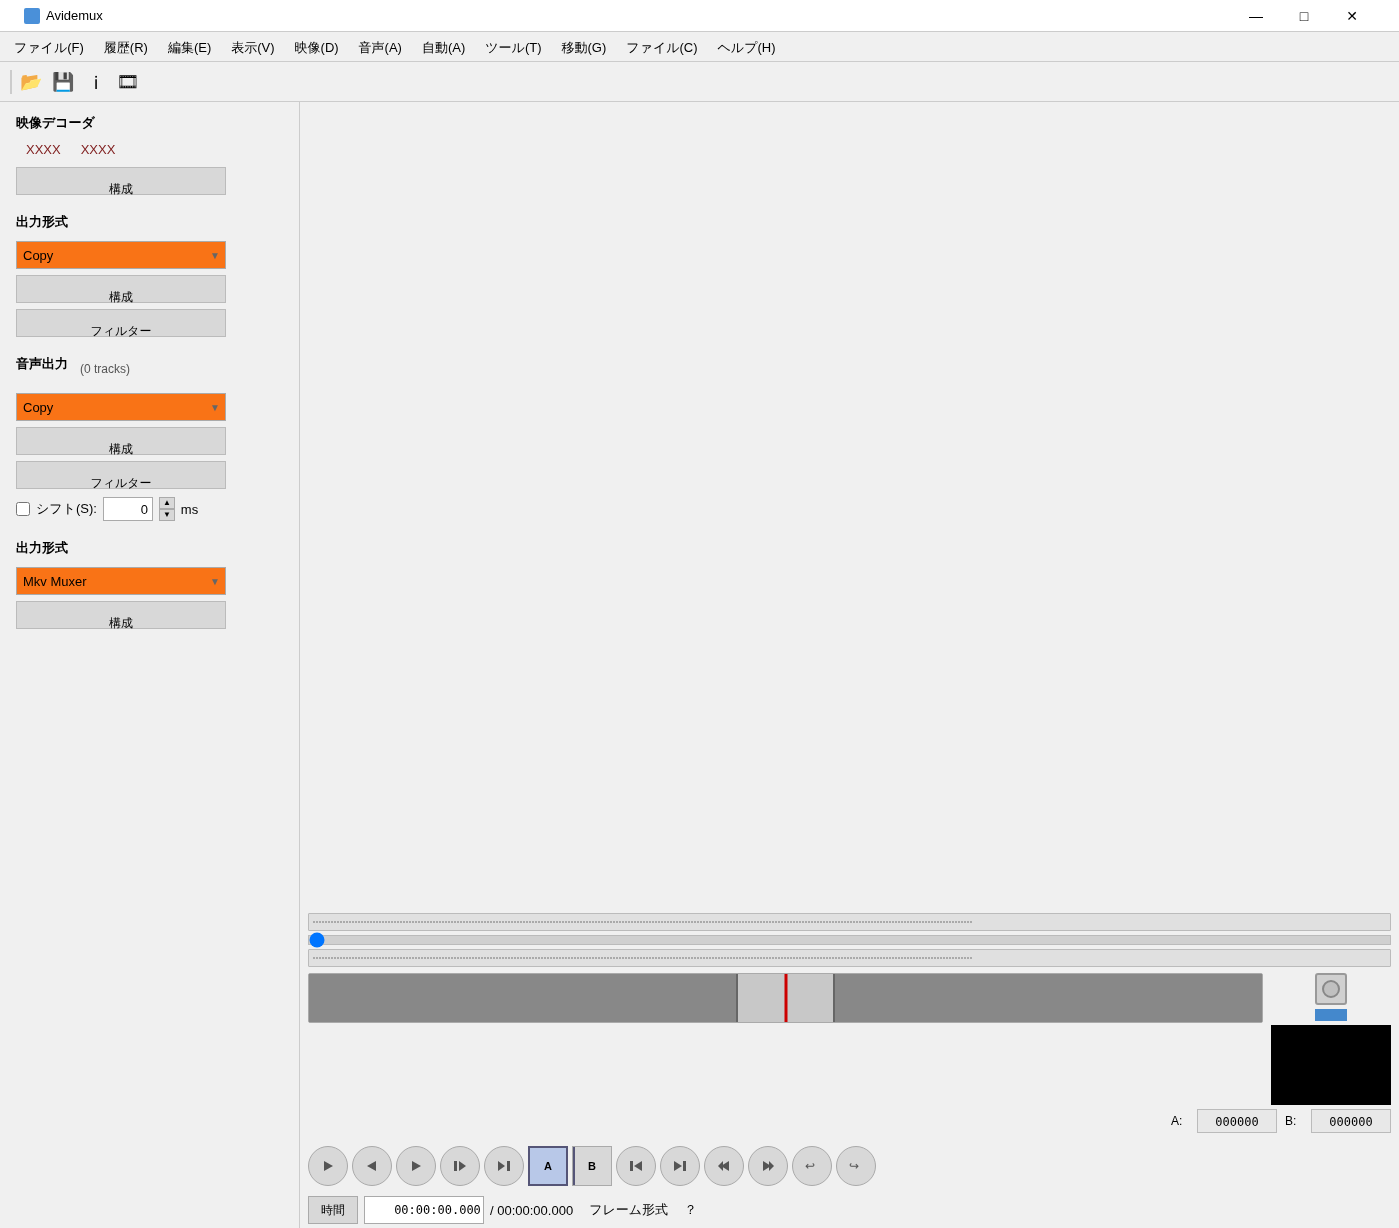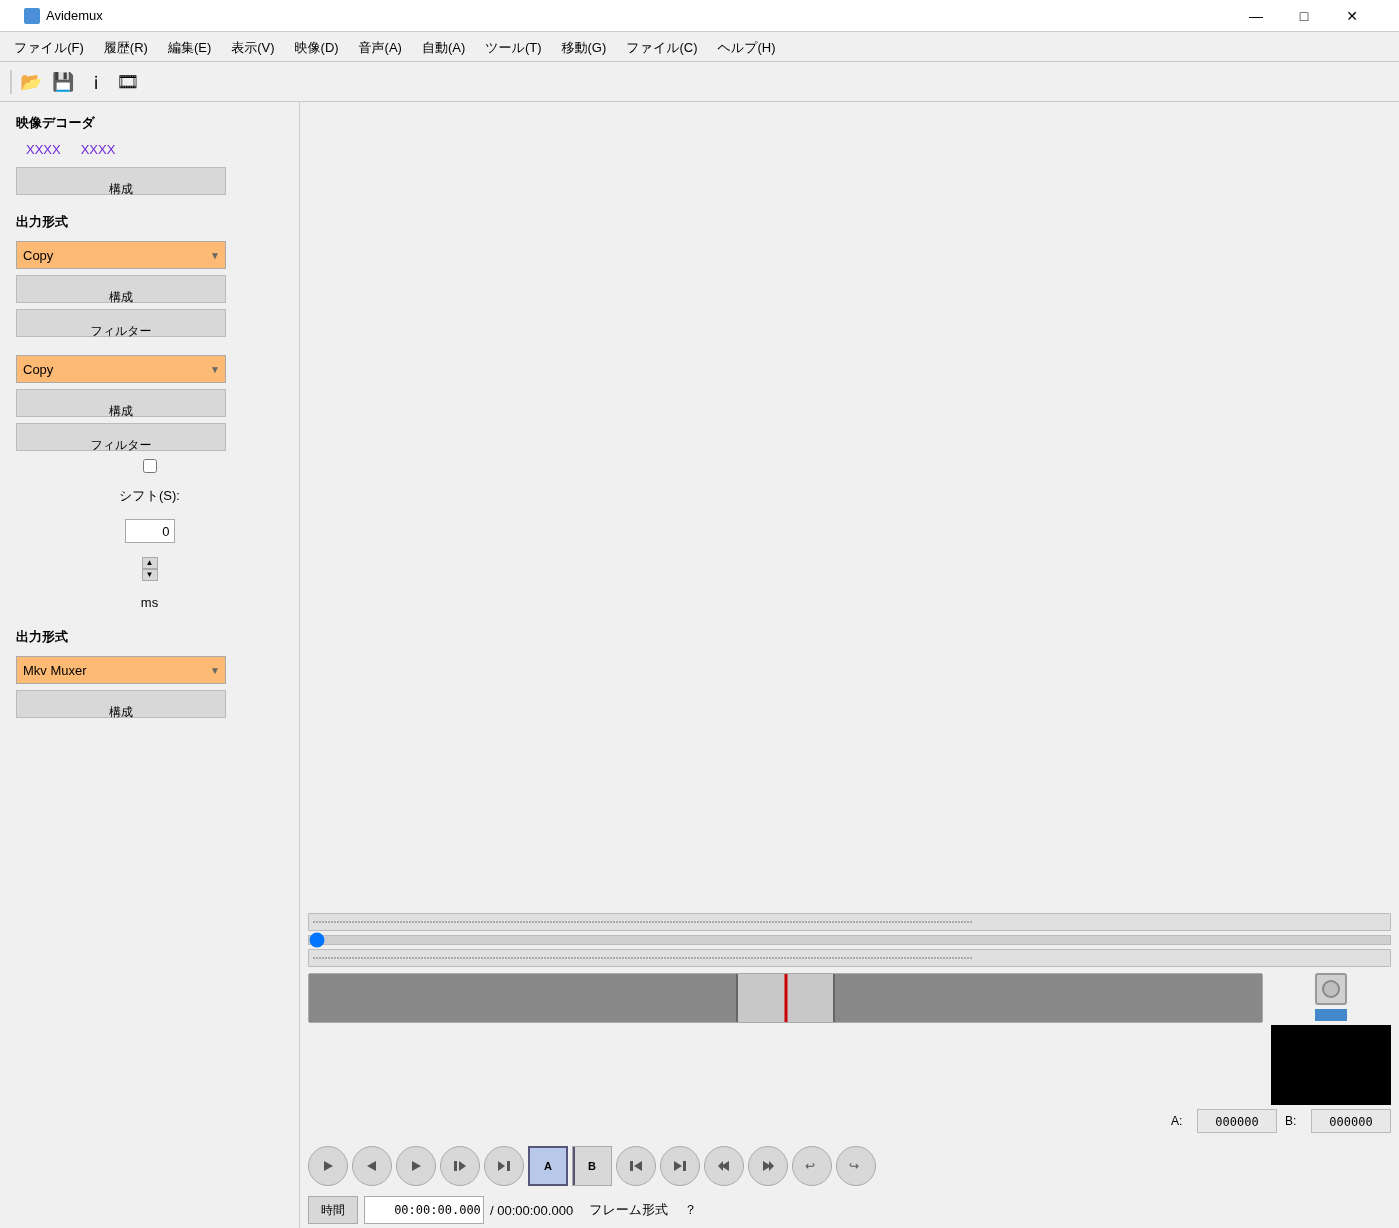--- a/index.html
+++ b/index.html
@@ -103,21 +103,21 @@
       margin-bottom: 18px;
     }
     .decoder-row {
       display: flex;
       gap: 20px;
       margin-bottom: 10px;
       padding-left: 10px;
     }
     .decoder-label {
       font-size: 13px;
-      color: #6d28d9;
+      color: #7f1d1d;
     }
     .btn {
       display: block;
       width: 210px;
       height: 28px;
       background: #d8d8d8;
       border: 1px solid #bbb;
       cursor: pointer;
       font-size: 12px;
       margin-bottom: 6px;
@@ -126,21 +126,21 @@
       line-height: 26px;
     }
     .select-wrapper {
       position: relative;
       width: 210px;
       margin-bottom: 6px;
     }
     .select-wrapper select {
       width: 100%;
       height: 28px;
-      background: #fdba74;
+      background: #f97316;
       border: 1px solid #aaa;
       padding: 0 24px 0 6px;
       font-size: 13px;
       appearance: none;
       cursor: pointer;
     }
     .select-arrow {
       position: absolute;
       right: 6px;
       top: 50%;
@@ -151,23 +151,22 @@
     }
     .audio-header {
       display: flex;
       align-items: center;
       gap: 12px;
       margin-bottom: 10px;
     }
     .shift-row {
       display: flex;
       align-items: center;
-      gap: 14px;
+      gap: 6px;
       margin-top: 8px;
-      flex-direction: column;
     }
     .shift-row input[type="checkbox"] {
       width: 14px;
       height: 14px;
     }
     .shift-number {
       width: 50px;
       height: 24px;
       border: 1px solid #aaa;
       background: #fff;
@@ -393,20 +392,24 @@
           <option>FFV1</option>
           <option>MPEG-2</option>
         </select>
         <span class="select-arrow">▼</span>
       </div>
       <button class="btn">構成</button>
       <button class="btn">フィルター</button>
     </div>
 
     <div class="section">
+      <div class="audio-header">
+        <span class="section-title">音声出力</span>
+        <span style="font-size:12px;color:#555;">(0 tracks)</span>
+      </div>
       <div class="select-wrapper">
         <select>
           <option>Copy</option>
           <option>MP3</option>
           <option>AAC</option>
           <option>AC3</option>
         </select>
         <span class="select-arrow">▼</span>
       </div>
       <button class="btn">構成</button>

